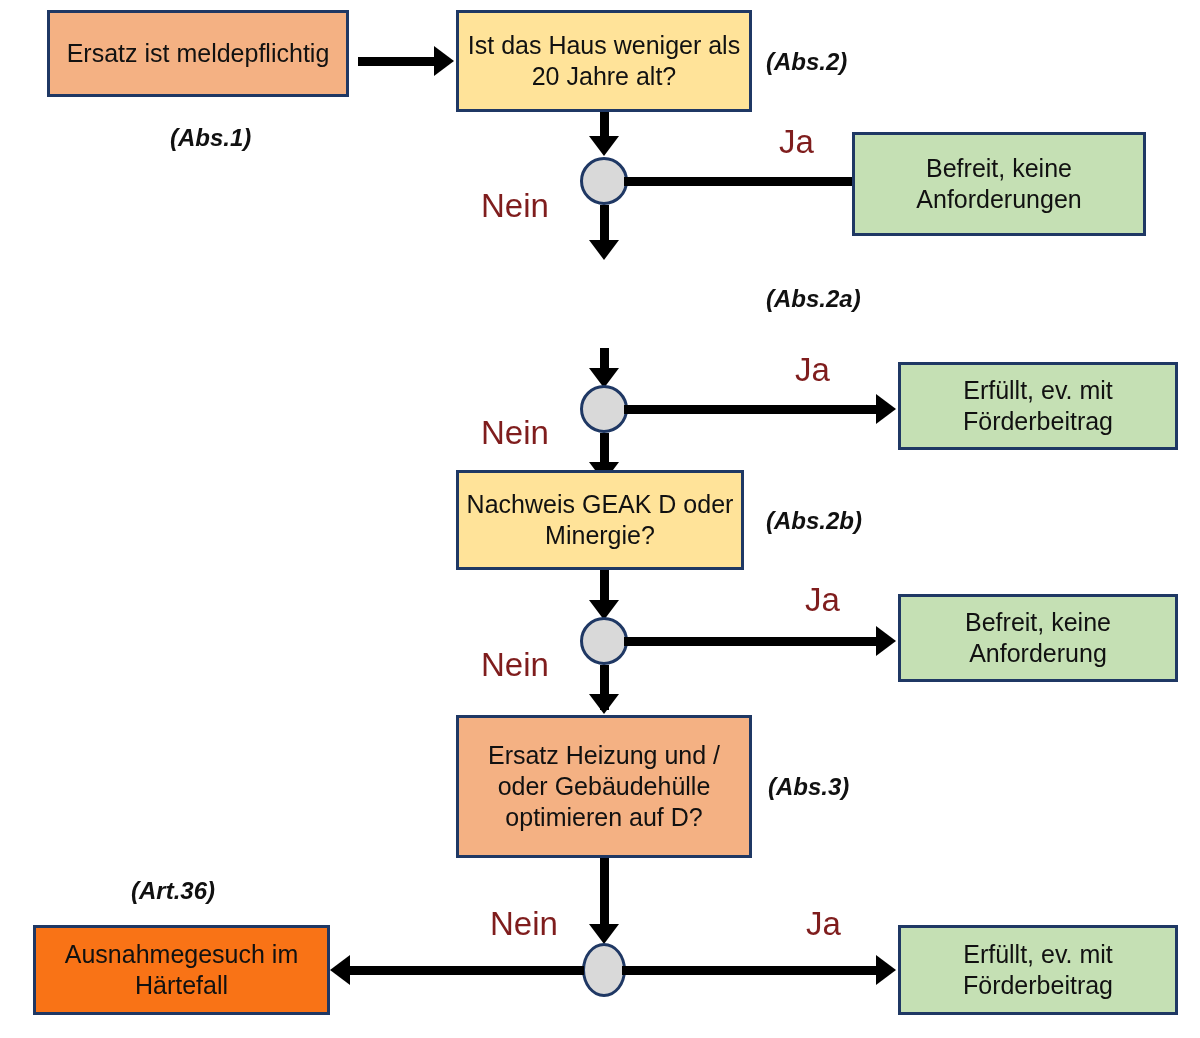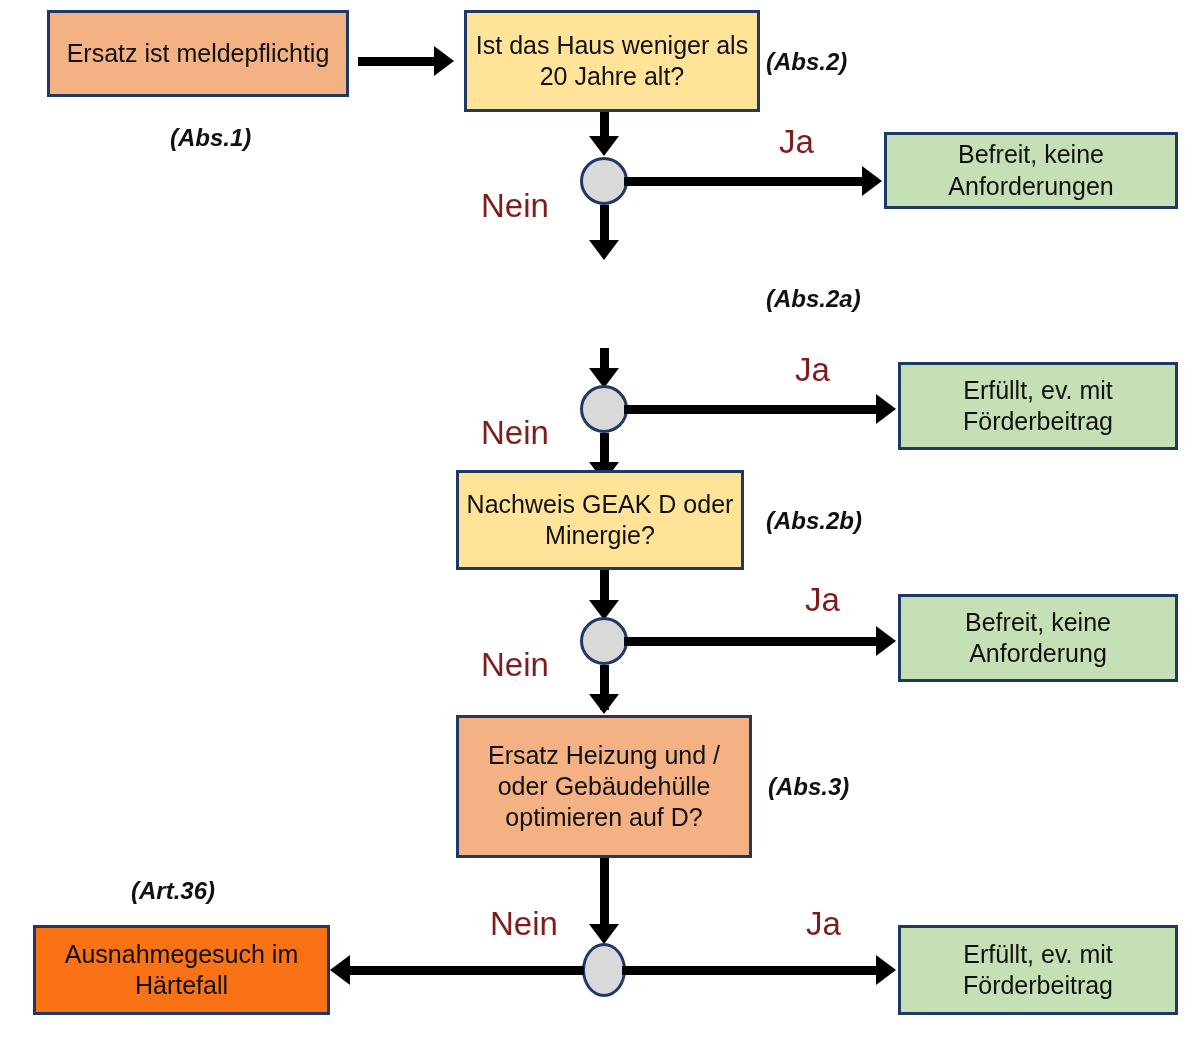--- a/index.html
+++ b/index.html
@@ -42,36 +42,36 @@
 <div id="stage">
 
   <div class="node n-orange" style="left:47px;top:10px;width:302px;height:87px;">
     <span class="txt">Ersatz ist meldepflichtig</span>
   </div>
   <div class="ref" style="left:170px;top:124px;">(Abs.1)</div>
 
   <div class="hline" style="left:358px;top:57px;width:78px;"></div>
   <div class="arrow-right" style="left:434px;top:46px;"></div>
 
-  <div class="node n-yellow" style="left:456px;top:10px;width:296px;height:102px;margin-left:8px;">
+  <div class="node n-yellow" style="left:456px;top:10px;width:296px;height:102px;">
     <span class="txt">Ist das Haus weniger als 20 Jahre alt?</span>
   </div>
   <div class="ref" style="left:766px;top:48px;">(Abs.2)</div>
 
   <div class="vline" style="left:600px;top:112px;height:30px;"></div>
   <div class="arrow-down" style="left:589px;top:136px;"></div>
 
   <div class="circle" style="left:580px;top:157px;width:48px;height:48px;"></div>
 
   <div class="hline" style="left:624px;top:177px;width:242px;"></div>
   <div class="arrow-right" style="left:862px;top:166px;"></div>
   <div class="edge-label" style="left:779px;top:123px;">Ja</div>
   <div class="edge-label" style="left:481px;top:187px;">Nein</div>
 
-  <div class="node n-green" style="left:884px;top:132px;width:294px;height:77px;">
+  <div class="node n-green" style="left:852px;top:132px;width:294px;height:104px;">
     <span class="txt">Befreit, keine Anforderungen</span>
   </div>
 
   <div class="vline" style="left:600px;top:205px;height:48px;"></div>
   <div class="arrow-down" style="left:589px;top:240px;"></div>
 
   <div class="ref" style="left:766px;top:285px;">(Abs.2a)</div>
 
   <div class="vline" style="left:600px;top:348px;height:28px;"></div>
   <div class="arrow-down" style="left:589px;top:368px;"></div>

